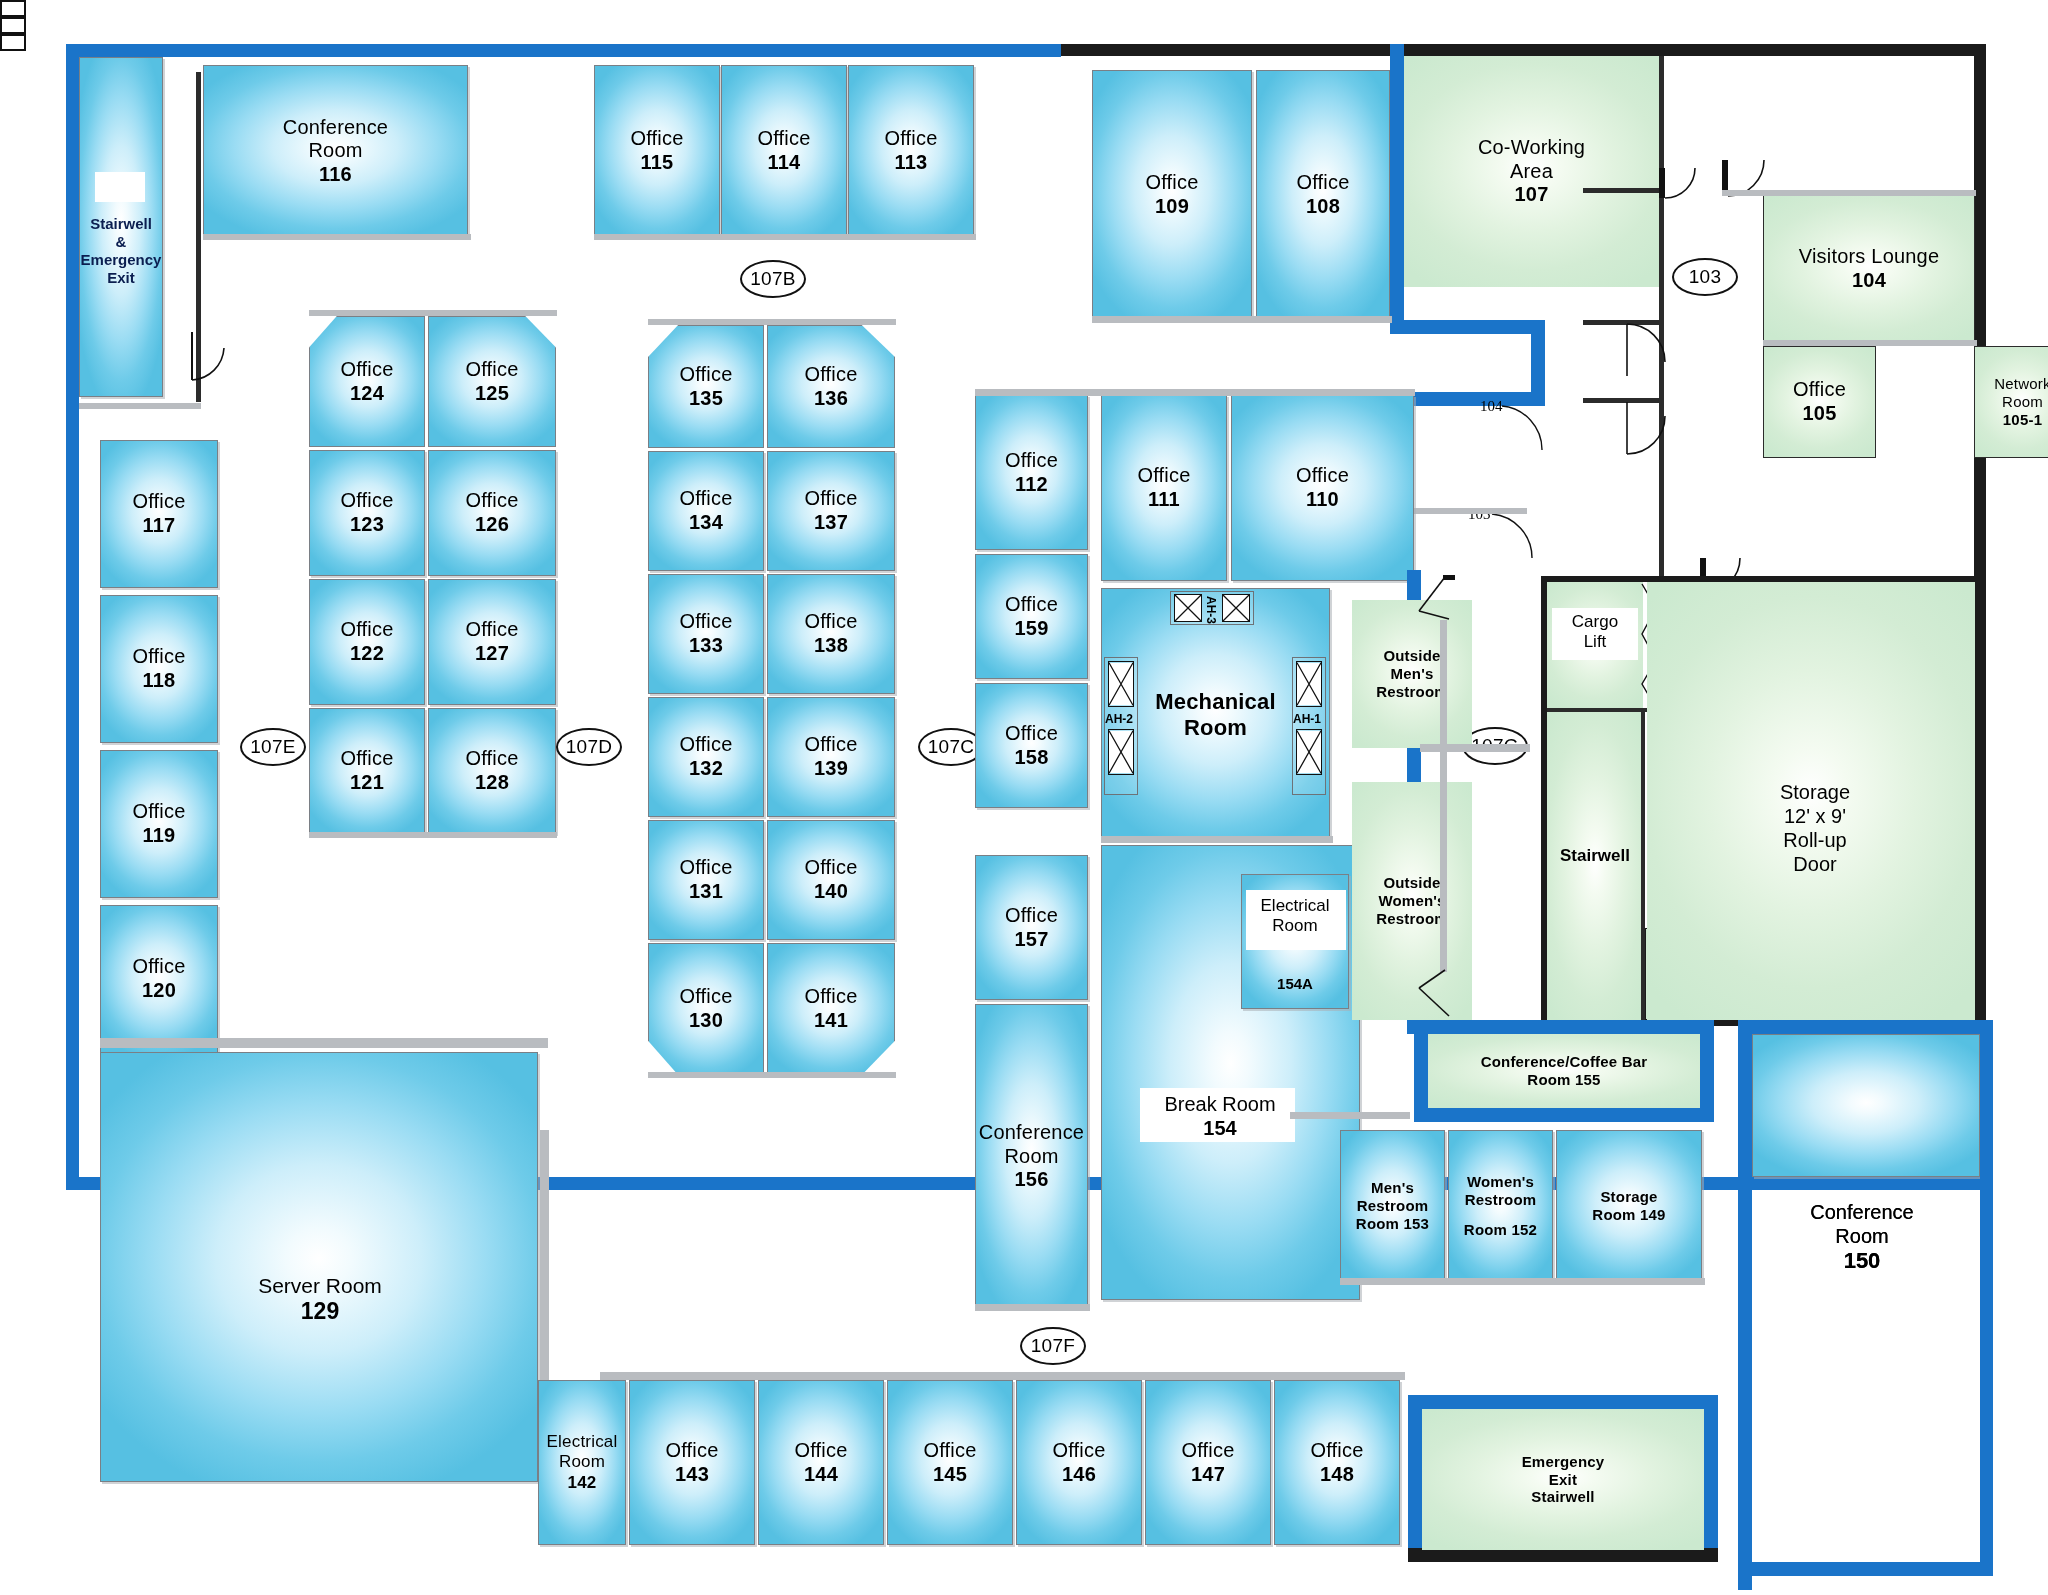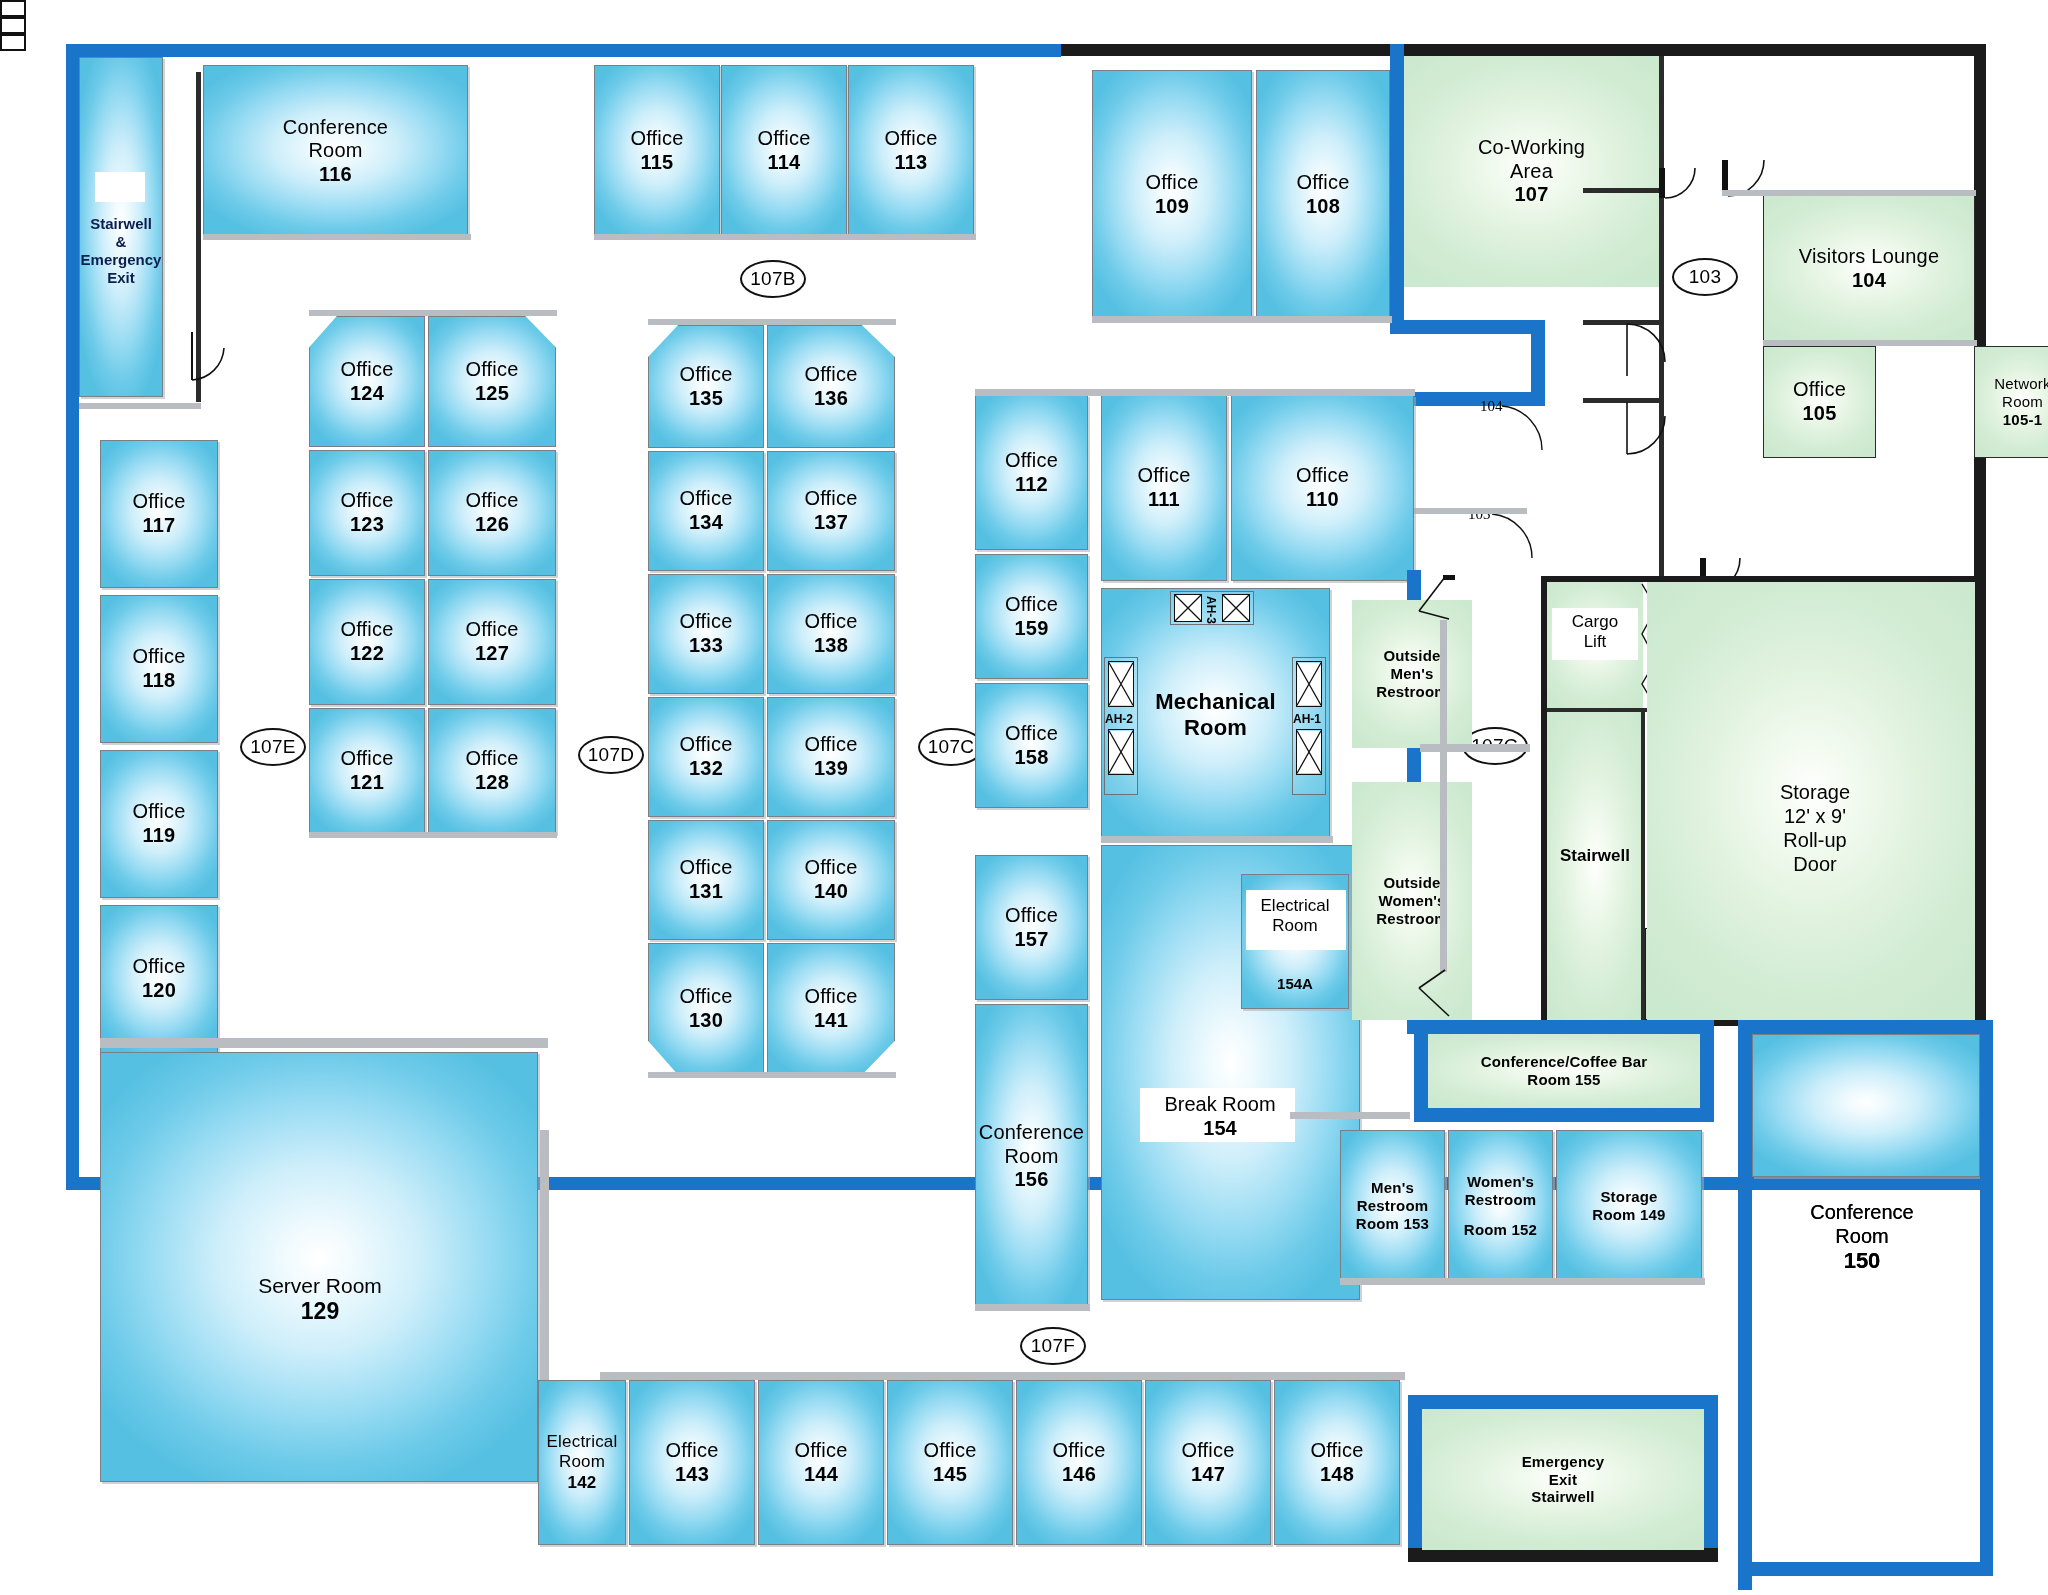--- a/index.html
+++ b/index.html
@@ -315,21 +315,21 @@
 
   <div class="room blue" style="left:309px;top:708px;width:116px;height:126px;">
     <div class="nm">Office</div>
     <div class="no">121</div>
   </div>
   <div class="room blue" style="left:428px;top:708px;width:128px;height:126px;">
     <div class="nm">Office</div>
     <div class="no">128</div>
   </div>
 
-  <div class="bubble" style="left:578px;top:728px;margin-top:8px;">107D</div>
+  <div class="bubble" style="left:556px;top:728px;">107D</div>
 
   <div class="room blue" style="left:648px;top:325px;width:116px;height:123px;clip-path:polygon(0 26%,26% 0,100% 0,100% 100%,0 100%);">
     <div class="nm">Office</div>
     <div class="no">135</div>
   </div>
   <div class="room blue" style="left:767px;top:325px;width:128px;height:123px;clip-path:polygon(0 0,74% 0,100% 26%,100% 100%,0 100%);">
     <div class="nm">Office</div>
     <div class="no">136</div>
   </div>
 

